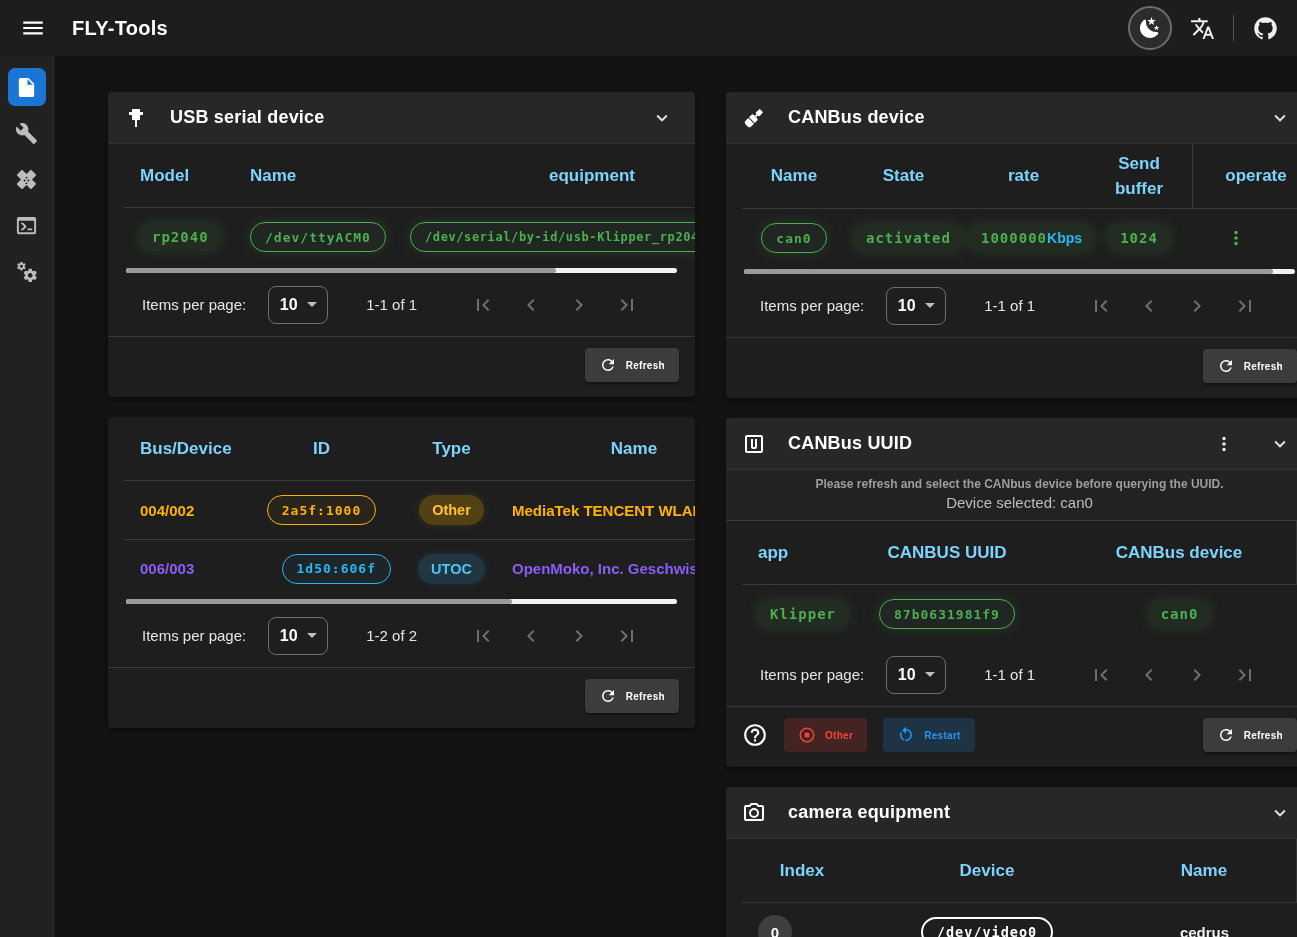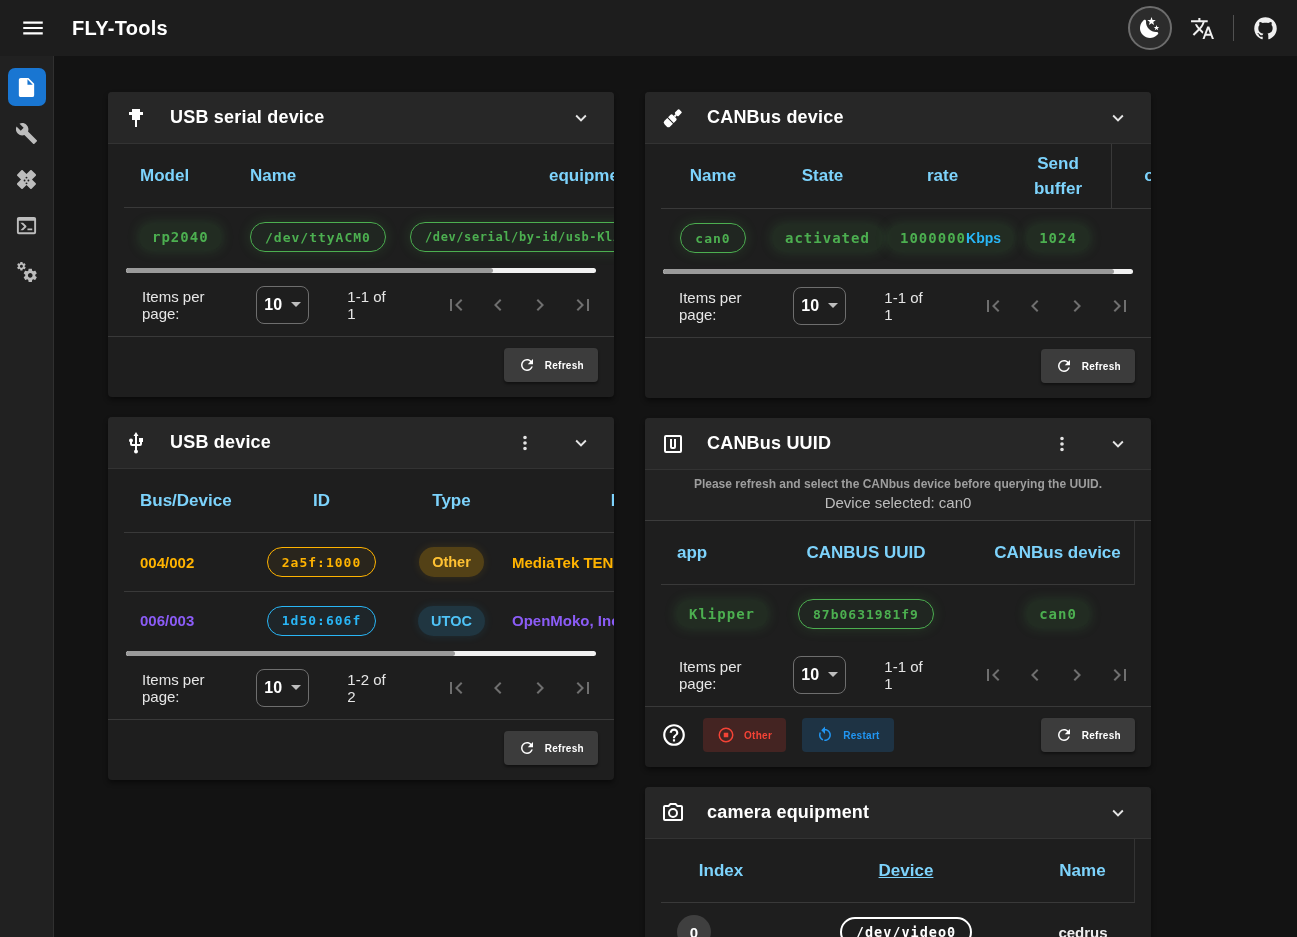--- a/index.html
+++ b/index.html
@@ -23,21 +23,21 @@
   .vdiv{width:1px;height:26px;background:#515151;}
 
   
   .page{display:flex; height:881px;}
   .sidebar{width:54px; flex:none; background:var(--sidebar); border-right:1px solid rgba(255,255,255,.07);
     padding-top:12px; display:flex; flex-direction:column; align-items:center; gap:8px;}
   .side-item{width:38px;height:38px;border-radius:7px;display:flex;align-items:center;justify-content:center;
     color:#bdbdbd; cursor:pointer;}
   .side-item.active{background:var(--accent); color:#fff;}
   .main{flex:1; display:flex; gap:31px; padding:36px 52px 0 54px; overflow:hidden;}
-  .col{width:506px; flex:none;}
+  .col{width:587px; flex:none;}
 
   
   .card{background:var(--card); border-radius:4px; overflow:hidden; margin-bottom:20px;
     box-shadow:0 3px 5px rgba(0,0,0,.45);}
   .card-head{height:52px; background:var(--cardhead); display:flex; align-items:center;
     padding:0 14px 0 16px; border-bottom:1px solid rgba(255,255,255,.06);}
   .card-head .hicon{color:#fff;}
   .card-title{margin-left:22px; font-size:18px; font-weight:700; letter-spacing:.2px; color:#fff;}
   .head-actions{margin-left:auto; display:flex; align-items:center; gap:34px; padding-right:8px;}
   .head-actions .hbtn{color:#e3e3e3; cursor:pointer;}
@@ -241,56 +241,36 @@
           <button class="btn btn-gray">
             <svg viewBox="0 0 24 24" width="18" height="18" fill="currentColor">
                 <path d="M17.65,6.35C16.2,4.9 14.21,4 12,4A8,8 0 0,0 4,12A8,8 0 0,0 12,20C15.73,20 18.84,17.45 19.73,14H17.65C16.83,16.33 14.61,18 12,18A6,6 0 0,1 6,12A6,6 0 0,1 12,6C13.66,6 15.14,6.69 16.22,7.78L13,11H20V4L17.65,6.35Z"></path>
               </svg>
             <span>Refresh</span>
           </button>
         </div>
       </section>
 
       <section class="card">
-        <div class="card-head">
-          <span class="hicon">
-            <svg viewBox="0 0 24 24" width="24" height="24" fill="currentColor">
-                <path d="M12,1L9.5,5H11V13H8V11.28C8.6,10.93 9,10.28 9,9.5A2,2 0 0,0 7,7.5A2,2 0 0,0 5,9.5C5,10.28 5.4,10.93 6,11.28V13A2,2 0 0,0 8,15H11V18.72C10.4,19.07 10,19.72 10,20.5A2,2 0 0,0 12,22.5A2,2 0 0,0 14,20.5C14,19.72 13.6,19.07 13,18.72V15H16A2,2 0 0,0 18,13V11H19V7H15V11H16V13H13V5H14.5L12,1Z"></path>
-              </svg>
-          </span>
-          <span class="card-title">USB device</span>
-          <span class="head-actions">
-            <span class="hbtn">
-              <svg viewBox="0 0 24 24" width="22" height="22" fill="currentColor">
-                  <path d="M12,16A2,2 0 0,1 14,18A2,2 0 0,1 12,20A2,2 0 0,1 10,18A2,2 0 0,1 12,16M12,10A2,2 0 0,1 14,12A2,2 0 0,1 12,14A2,2 0 0,1 10,12A2,2 0 0,1 12,10M12,4A2,2 0 0,1 14,6A2,2 0 0,1 12,8A2,2 0 0,1 10,6A2,2 0 0,1 12,4Z"></path>
-                </svg>
-            </span>
-            <span class="hbtn">
-              <svg viewBox="0 0 24 24" width="22" height="22" fill="currentColor">
-                  <path d="M7.41,8.58L12,13.17L16.59,8.58L18,10L12,16L6,10L7.41,8.58Z"></path>
-                </svg>
-            </span>
-          </span>
-        </div>
         <div class="tbl">
           <div class="thead g-usbdev wide">
             <span class="cell left">Bus/Device</span>
             <span class="cell" style="text-align:center;">ID</span>
             <span class="cell" style="text-align:center;">Type</span>
             <span class="cell" style="text-align:center;">Name</span>
           </div>
           <div class="trow g-usbdev wide">
             <span class="cell left amber-text">004/002</span>
             <span class="cell" style="text-align:center;"><span class="chip-out chip-amber">2a5f:1000</span></span>
             <span class="cell" style="text-align:center;"><span class="chip-tonal tonal-amber">Other</span></span>
             <span class="cell amber-text">MediaTek TENCENT WLAN</span>
           </div>
           <div class="trow g-usbdev wide">
             <span class="cell left blue-text">006/003</span>
-            <span class="cell" style="text-align:center;"><span class="chip-out chip-blue">1d50:606f</span></span>
+            <span class="cell" style="text-align:right;"><span class="chip-out chip-blue">1d50:606f</span></span>
             <span class="cell" style="text-align:center;"><span class="chip-tonal tonal-blue">UTOC</span></span>
             <span class="cell blue-text">OpenMoko, Inc. Geschwister</span>
           </div>
         </div>
         <div class="hscroll">
             <div class="thumb" style="width:70%"></div>
           </div>
         <div class="pager">
           <span>Items per page:</span>
           <span class="pagesel">
@@ -520,21 +500,21 @@
             <span class="hbtn">
               <svg viewBox="0 0 24 24" width="22" height="22" fill="currentColor">
                   <path d="M7.41,8.58L12,13.17L16.59,8.58L18,10L12,16L6,10L7.41,8.58Z"></path>
                 </svg>
             </span>
           </span>
         </div>
         <div class="tbl pad-r">
           <div class="thead g-camera rbord">
             <span class="cell" style="text-align:center;">Index</span>
-            <span class="cell" style="text-align:center;text-decoration:underline;">Device</span>
+            <span class="cell" style="text-align:center;">Device</span>
             <span class="cell" style="text-align:center;">Name</span>
           </div>
           <div class="trow g-camera">
             <span class="cell left"><span class="badge">0</span></span>
             <span class="cell" style="text-align:center;"><span class="chip-out chip-white">/dev/video0</span></span>
             <span class="cell white-text" style="text-align:center;">cedrus</span>
           </div>
         </div>
 
       </section>

